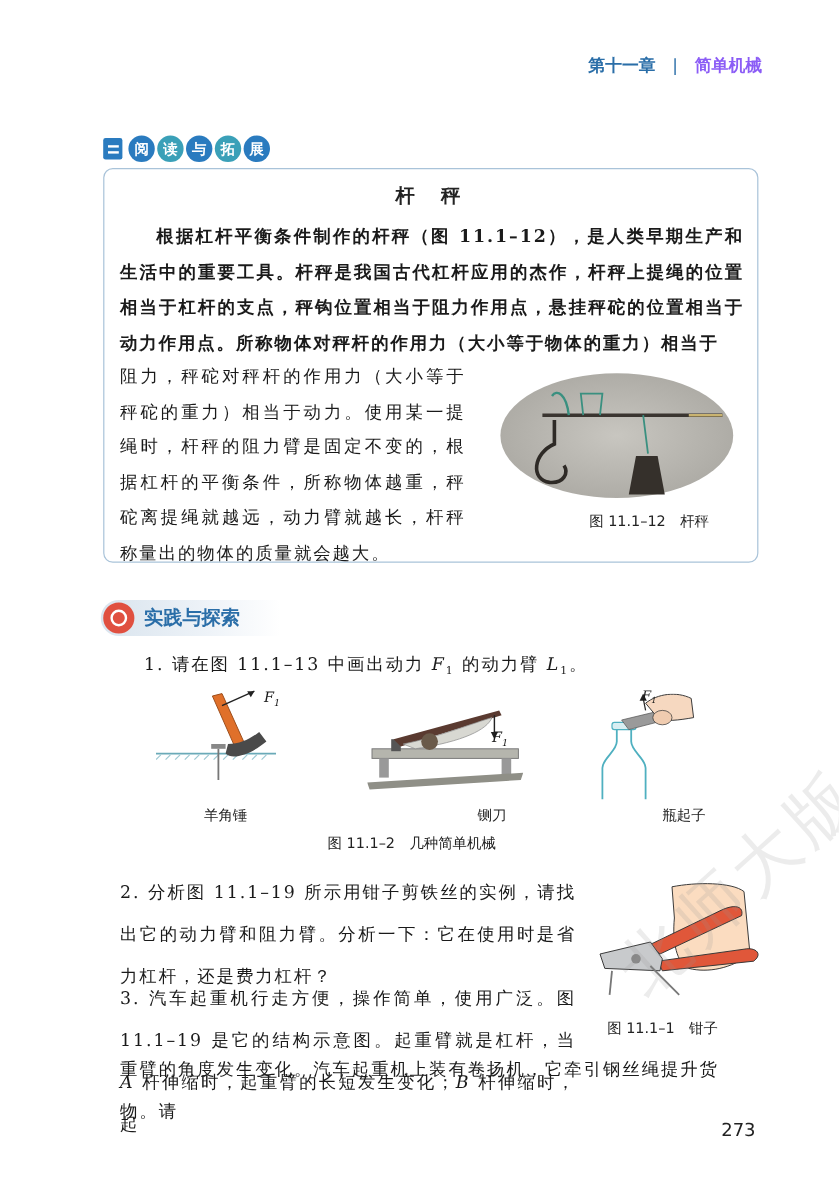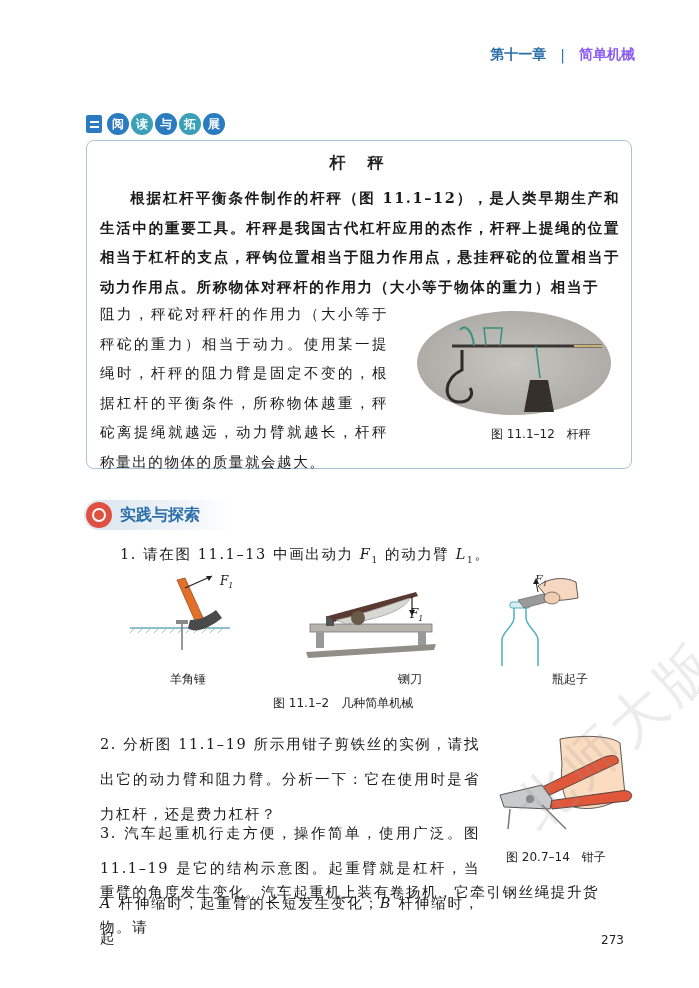--- a/index.html
+++ b/index.html
@@ -67,21 +67,21 @@
     margin-left: 8px; font-family: Liberation Mono, monospace; font-weight: bold; font-size: 16px; color: #2a6ea8;
   }
   .q { position: absolute; font-size: 14.5px; line-height: 35px; letter-spacing: 1.6px; }
   .q1 { left: 120px; top: 537px; }
   .q2 { left: 100px; top: 727px; width: 380px; text-align: justify; }
   .q3a { left: 100px; top: 816px; width: 380px; text-align: justify; }
   .q3b { left: 100px; top: 875px; width: 520px; }
   .ital { font-style: italic; }
 
   .page-num {
-    position: absolute; left: 601px; top: 933px; font-family: "DejaVu Sans", "Liberation Sans", sans-serif; font-size: 12px; color: #222;
+    position: absolute; left: 601px; top: 933px; font-family: "DejaVu Sans", "Liberation Sans", sans-serif; font-size: 15px; color: #222;
   }
   .watermark {
     position: absolute; left: 500px; top: 790px; font-family: "DejaVu Sans", sans-serif;
     font-size: 56px; color: rgba(150,150,150,0.18); transform: rotate(-42deg); transform-origin: left top;
     letter-spacing: 6px; white-space: nowrap; pointer-events: none;
   }
 </style>
 </head>
 <body>
 
@@ -207,17 +207,17 @@
   <svg width="160" height="95" viewBox="0 0 160 95">
     <path d="M70 4 C90 0 120 0 130 8 L135 60 C120 72 100 76 84 72 C74 68 70 50 72 30 Z" fill="#fbdcc0" stroke="#333" stroke-width="0.8"></path>
     <path d="M52 52 L110 24 C122 18 130 20 128 28 L60 60 Z" fill="#e0573a" stroke="#333" stroke-width="0.8"></path>
     <path d="M58 66 L130 56 C140 54 146 60 138 66 L62 74 Z" fill="#e0573a" stroke="#333" stroke-width="0.8"></path>
     <path d="M10 60 L52 50 L62 64 L60 74 L14 72 Z" fill="#c8cacc" stroke="#333" stroke-width="0.8"></path>
     <circle cx="40" cy="64" r="4" fill="#888"></circle>
     <line x1="20" y1="74" x2="18" y2="94" stroke="#777" stroke-width="1.5"></line>
     <line x1="52" y1="70" x2="76" y2="94" stroke="#777" stroke-width="1.5"></line>
   </svg>
 </div>
-<div class="fig-caption" style="left:506px; top:849px;">图 20.7–14　钳子</div>
+<div class="fig-caption" style="left:506px; top:849px;">图 11.1–1　钳子</div>
 
 <div class="watermark">北师大版</div>
 
 <div class="page-num">273</div>
 
 </body></html>

